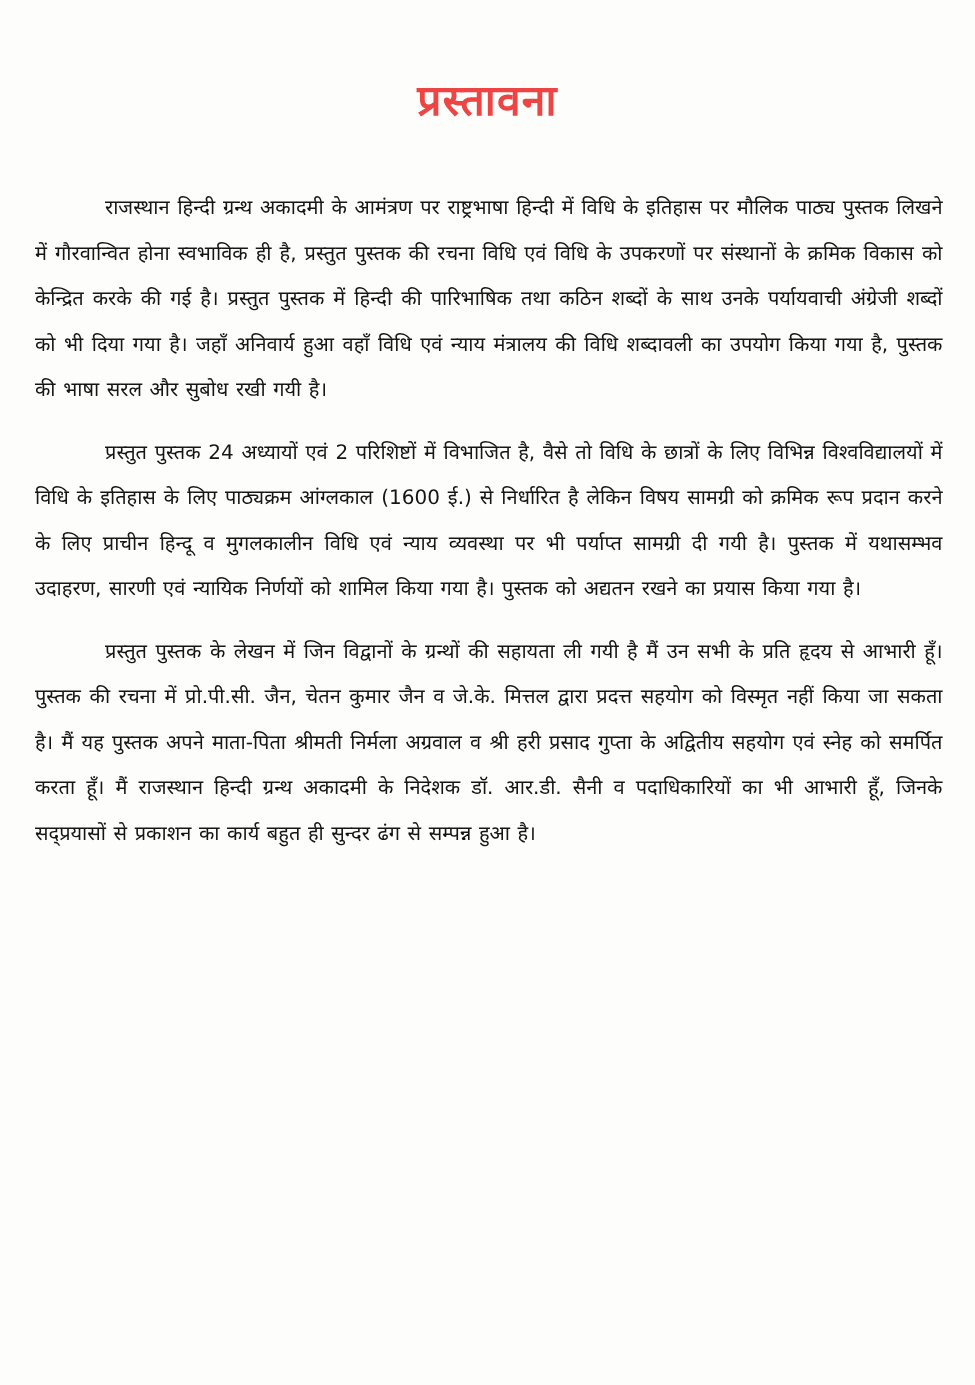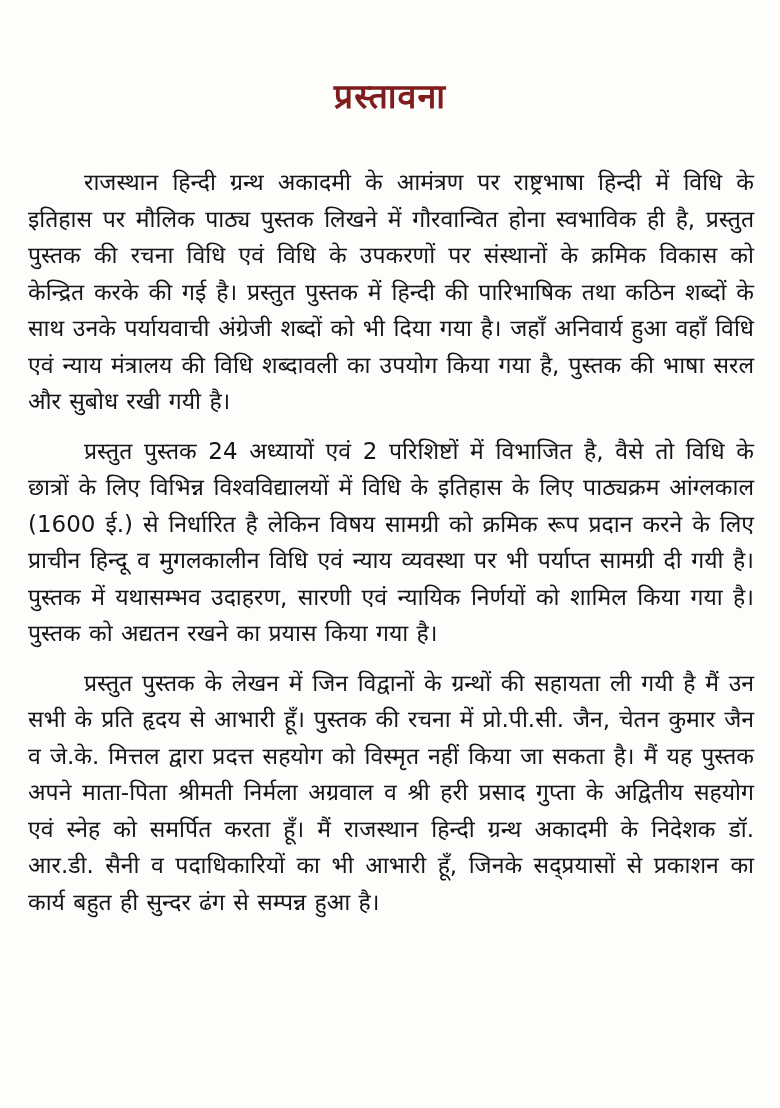--- a/index.html
+++ b/index.html
@@ -15,31 +15,31 @@
     background: #fdfdfb;
     overflow: hidden;
     font-family: "DejaVu Sans", "Liberation Serif", sans-serif;
     color: #111111;
   }
   .content {
     padding: 0 26px 0 28px;
   }
   .title {
     margin: 0;
-    padding-top: 72px;
+    padding-top: 56px;
     padding-bottom: 46px;
     text-align: center;
     font-size: 34px;
     font-weight: bold;
     letter-spacing: 1px;
-    color: #7f1d1d;
+    color: #ef4444;
   }
   .para {
     margin: 0 0 13px 0;
-    font-size: 23px;
+    font-size: 16px;
     line-height: 36.5px;
     text-align: justify;
     text-indent: 56px;
     color: #151515;
     word-spacing: 1px;
   }
 </style>
 </head>
 <body>
 

